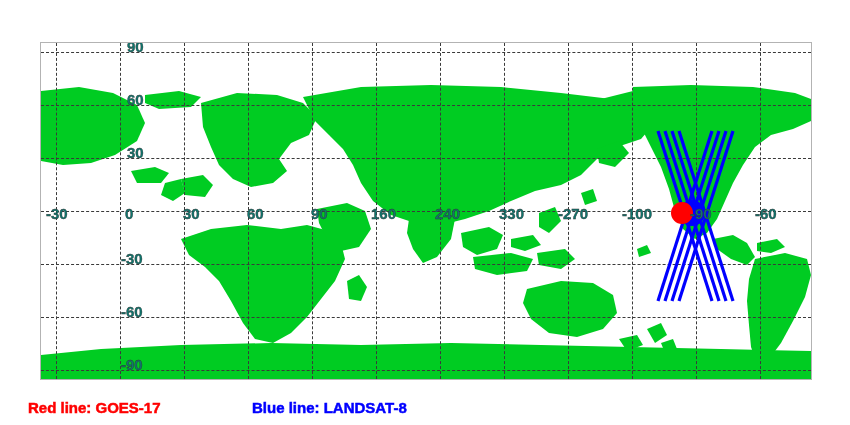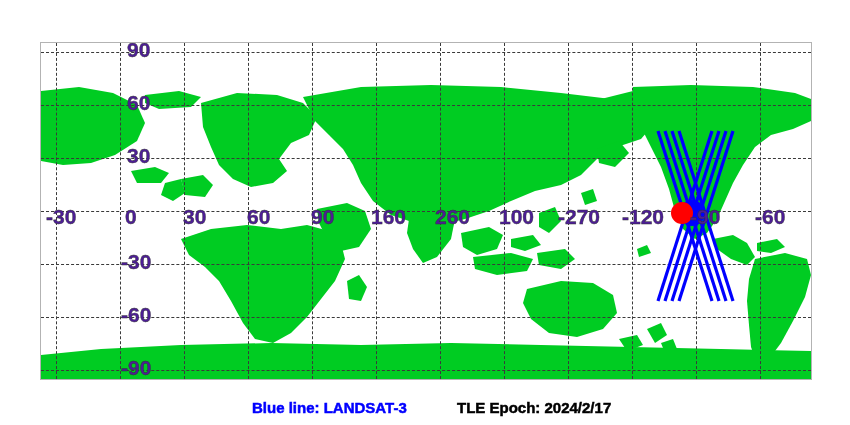--- a/index.html
+++ b/index.html
@@ -59,23 +59,23 @@
     left: 0;
     height: 0;
     width: 770px;
     border-top: 1px dashed #3a3a3a;
   }
 
   
   .axis-label {
     position: absolute;
     font-family: "Liberation Sans", sans-serif;
-    font-size: 21px;
+    font-size: 15px;
     font-weight: bold;
-    color: #4c1d95;
+    color: #0f766e;
     white-space: nowrap;
     line-height: 1;
     -webkit-text-stroke: 0.4px #333333;
   }
 
   
   #track-layer {
     position: absolute;
     left: 0; top: 0;
     width: 770px;
@@ -212,34 +212,34 @@
       <circle cx="651" cy="170" r="13" fill="#0000ff"></circle>
       <circle cx="641" cy="170" r="11" fill="#ff0000"></circle>
     </svg>
 
     <div class="axis-label" style="left:5px;  top:163px;">-30</div>
     <div class="axis-label" style="left:84px; top:163px;">0</div>
     <div class="axis-label" style="left:142px;top:163px;">30</div>
     <div class="axis-label" style="left:206px;top:163px;">60</div>
     <div class="axis-label" style="left:270px;top:163px;">90</div>
     <div class="axis-label" style="left:330px;top:163px;">160</div>
-    <div class="axis-label" style="left:394px;top:163px;">260</div>
-    <div class="axis-label" style="left:458px;top:163px;">100</div>
+    <div class="axis-label" style="left:394px;top:163px;">240</div>
+    <div class="axis-label" style="left:458px;top:163px;">330</div>
     <div class="axis-label" style="left:517px;top:163px;">-270</div>
-    <div class="axis-label" style="left:581px;top:163px;">-120</div>
+    <div class="axis-label" style="left:581px;top:163px;">-100</div>
     <div class="axis-label" style="left:649px;top:163px;">-90</div>
     <div class="axis-label" style="left:714px;top:163px;">-60</div>
 
     <div class="axis-label" style="left:86px; top:-4px;">90</div>
     <div class="axis-label" style="left:86px; top:49px;">60</div>
     <div class="axis-label" style="left:86px; top:102px;">30</div>
     <div class="axis-label" style="left:80px; top:208px;">-30</div>
     <div class="axis-label" style="left:80px; top:261px;">-60</div>
     <div class="axis-label" style="left:80px; top:314px;">-90</div>
 
   </div>
 
   <div id="legend">
-    <div class="legend-item" id="legend-blue" style="color:#0000ff;">Blue line: LANDSAT-3</div>
-    <div class="legend-item" id="legend-epoch" style="color:#000000;">TLE Epoch: 2024/2/17</div>
+    <div class="legend-item" id="legend-red" style="color:#ff0000;">Red line: GOES-17</div>
+    <div class="legend-item" id="legend-blue" style="color:#0000ff;">Blue line: LANDSAT-8</div>
   </div>
 
 </div>
 
 </body></html>

